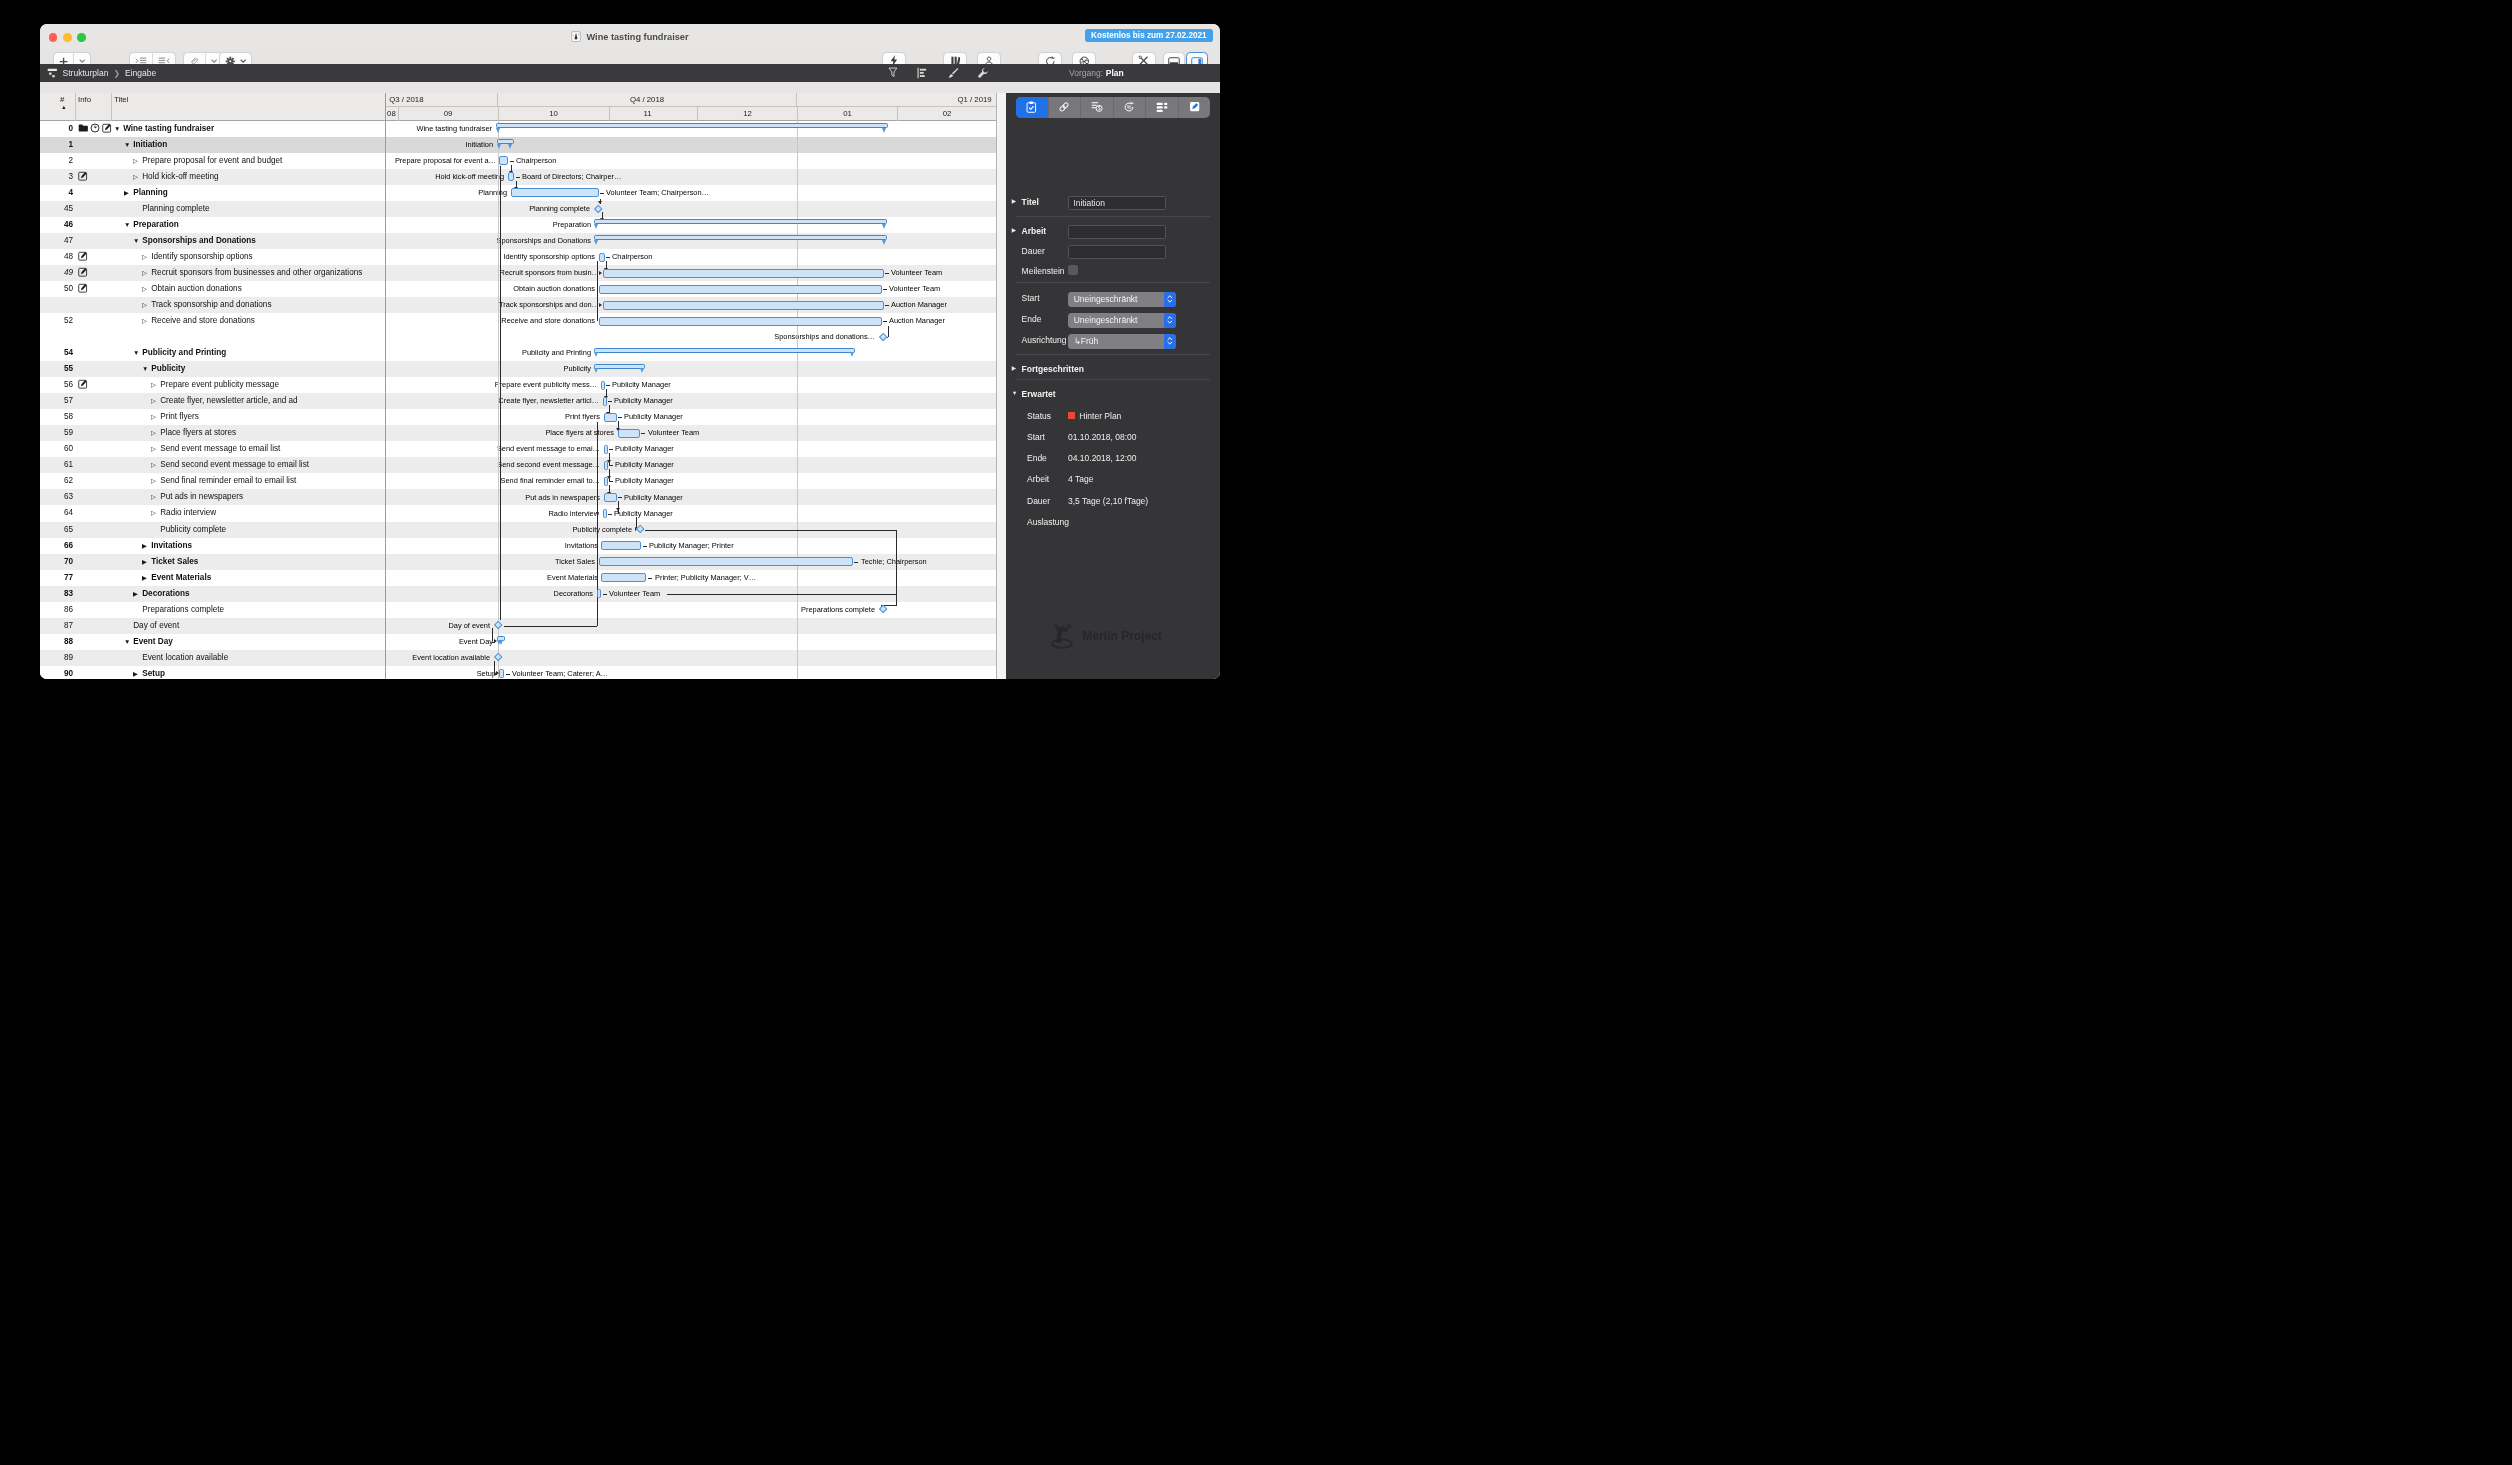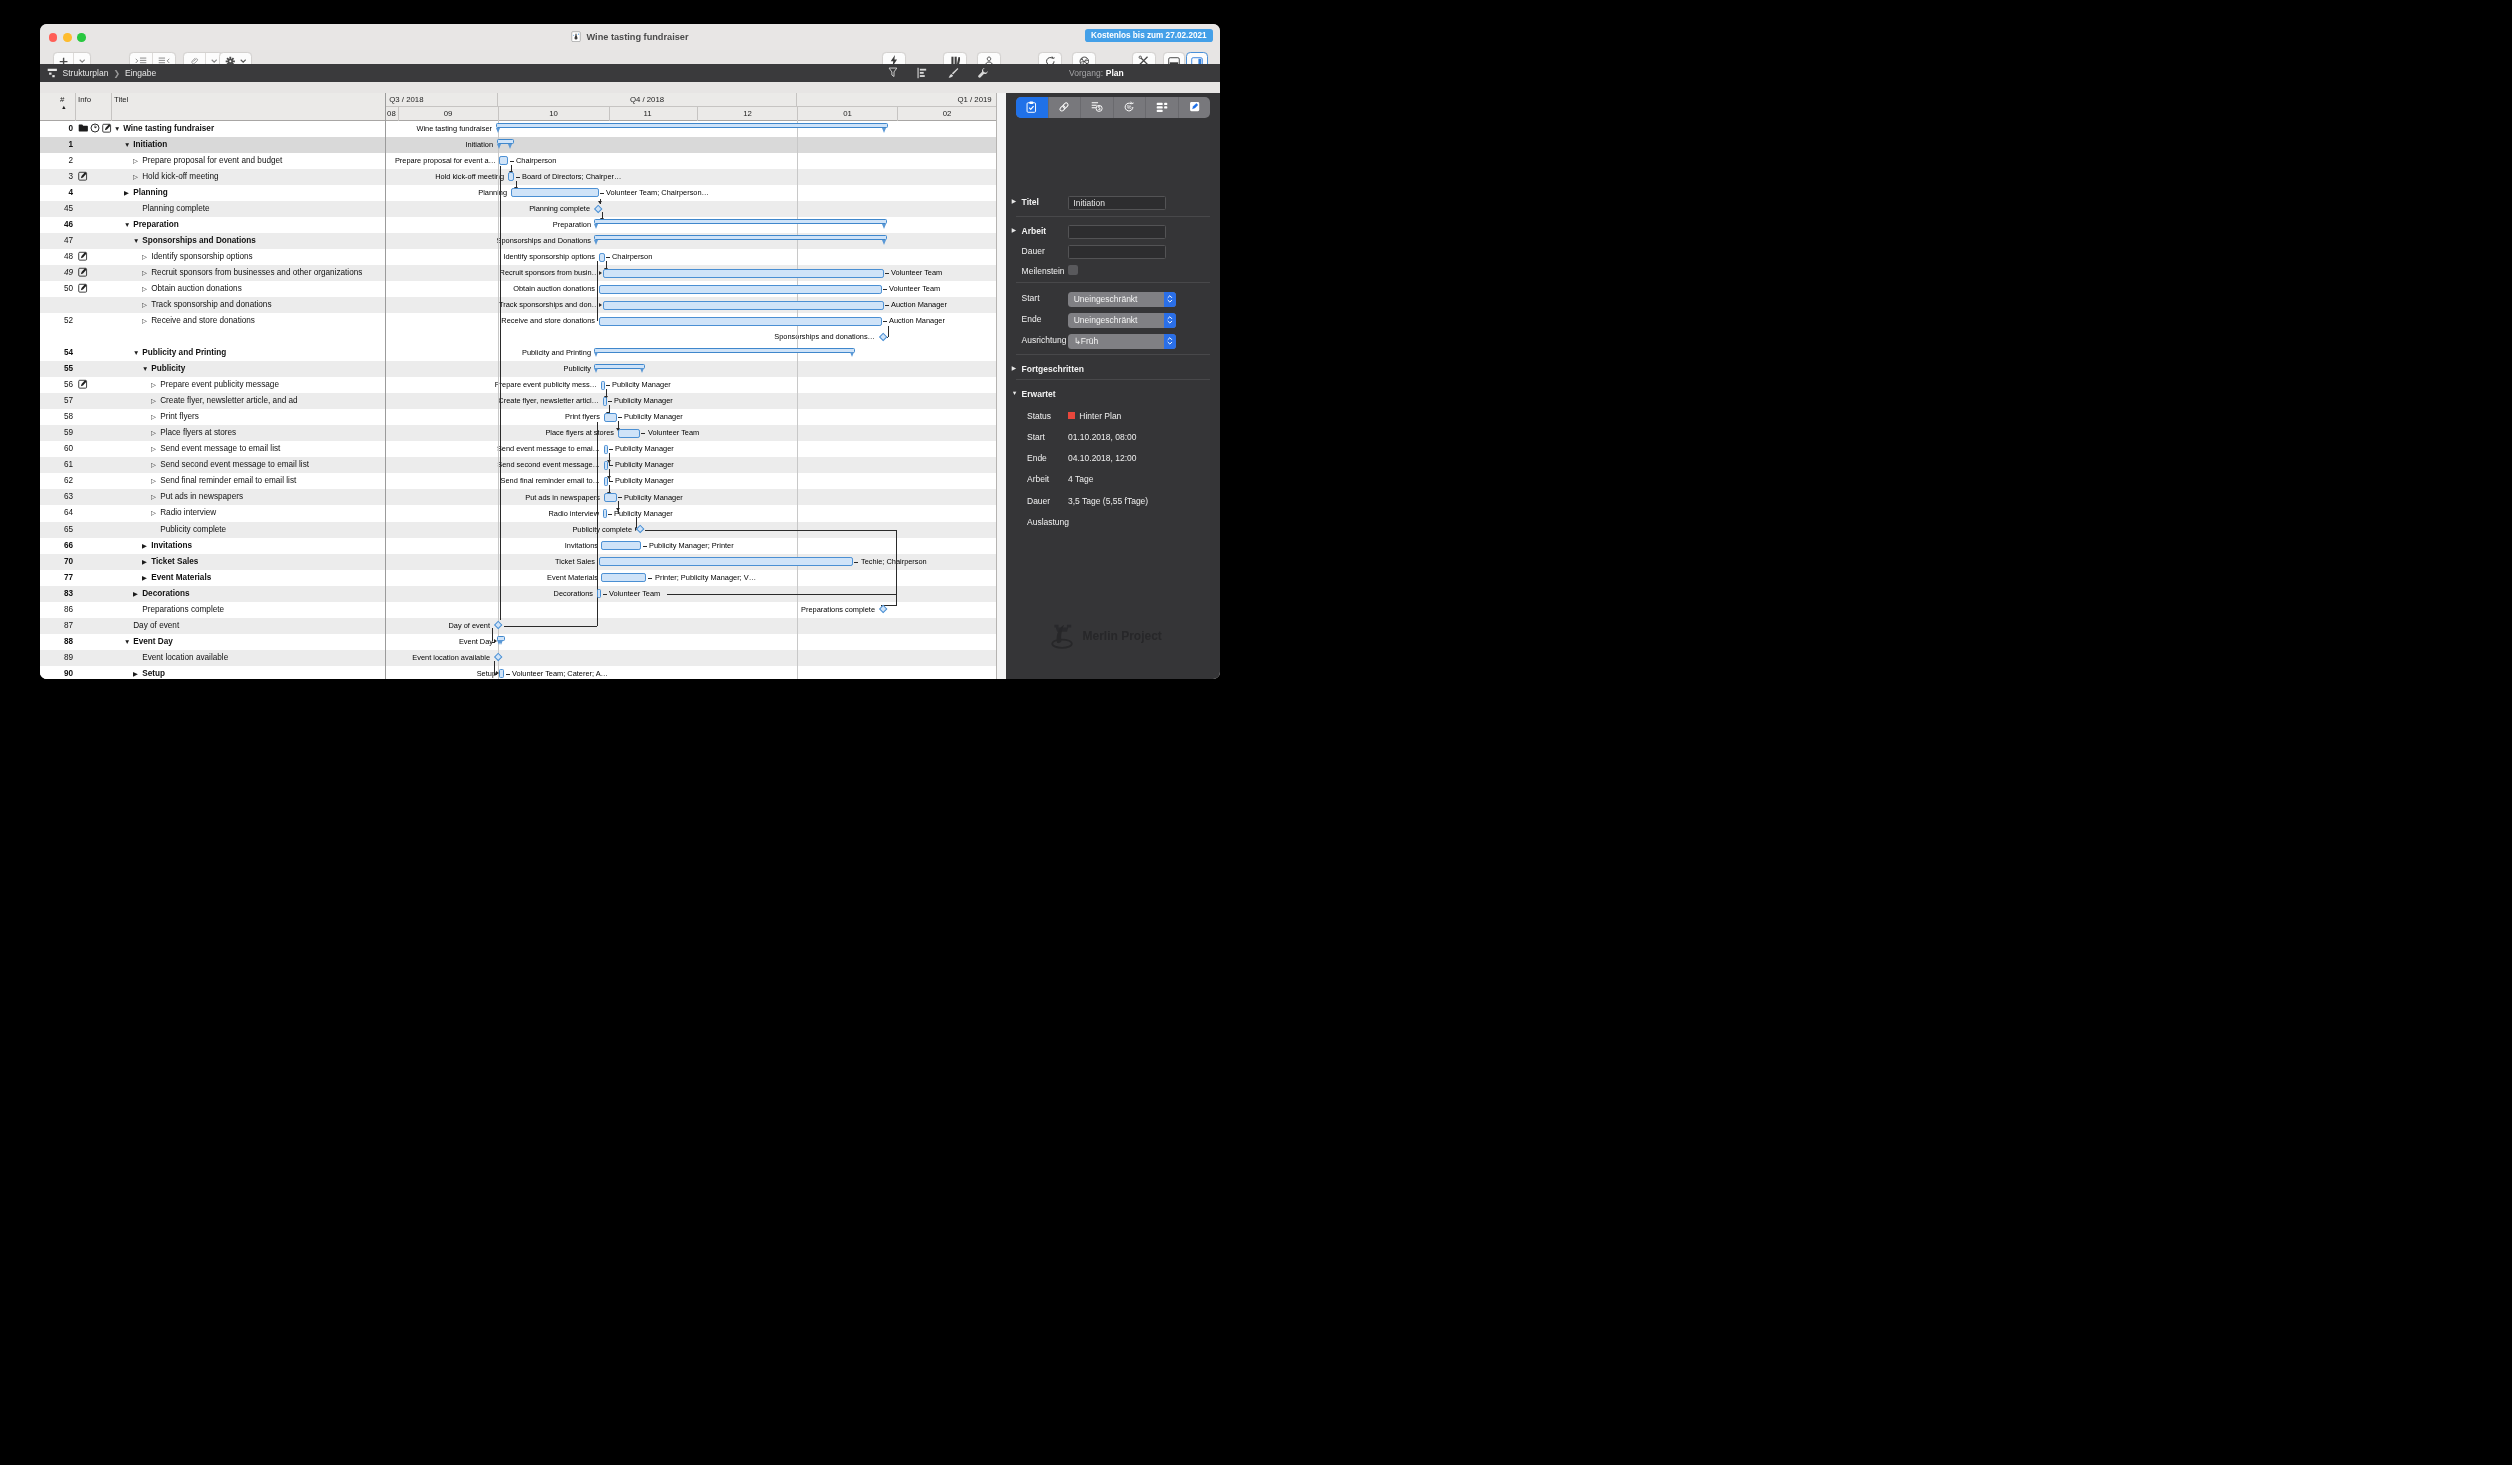--- a/index.html
+++ b/index.html
@@ -796,21 +796,21 @@
     <div class="irow" style="top:360px;">
         <span class="ilabel" style="left:21px;">Ende</span>
         <span class="ival">04.10.2018, 12:00</span>
       </div>
     <div class="irow" style="top:381px;">
         <span class="ilabel" style="left:21px;">Arbeit</span>
         <span class="ival">4 Tage</span>
       </div>
     <div class="irow" style="top:403px;">
         <span class="ilabel" style="left:21px;">Dauer</span>
-        <span class="ival">3,5 Tage (5,55 fTage)</span>
+        <span class="ival">3,5 Tage (2,10 fTage)</span>
       </div>
     <div class="irow" style="top:424px;">
         <span class="ilabel" style="left:21px;">Auslastung</span>
       </div>
 
     <div id="watermark">
       <span class="icon">
           <svg width="25.5" height="28" viewBox="0 0 36 40">
             <ellipse cx="17" cy="31" rx="14" ry="6" fill="none" stroke="#272729" stroke-width="2.5"></ellipse>
             <path d="M10,30 C8,22 10,10 20,4 C16,12 15,20 16,28 C14,30 12,30.5 10,30 Z" fill="#272729"></path>

